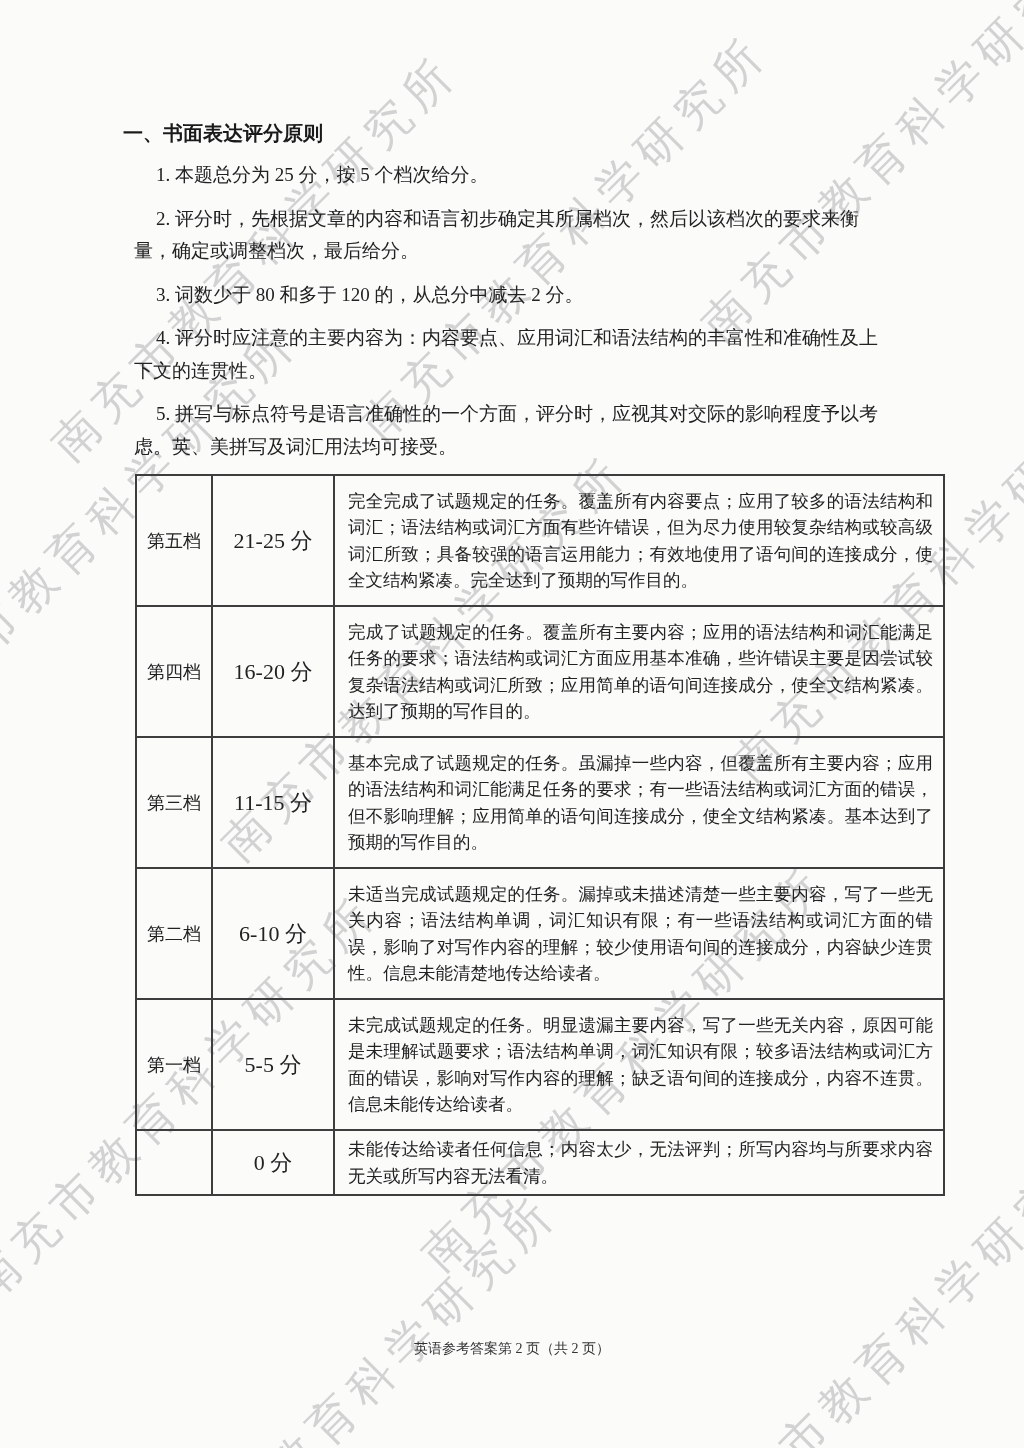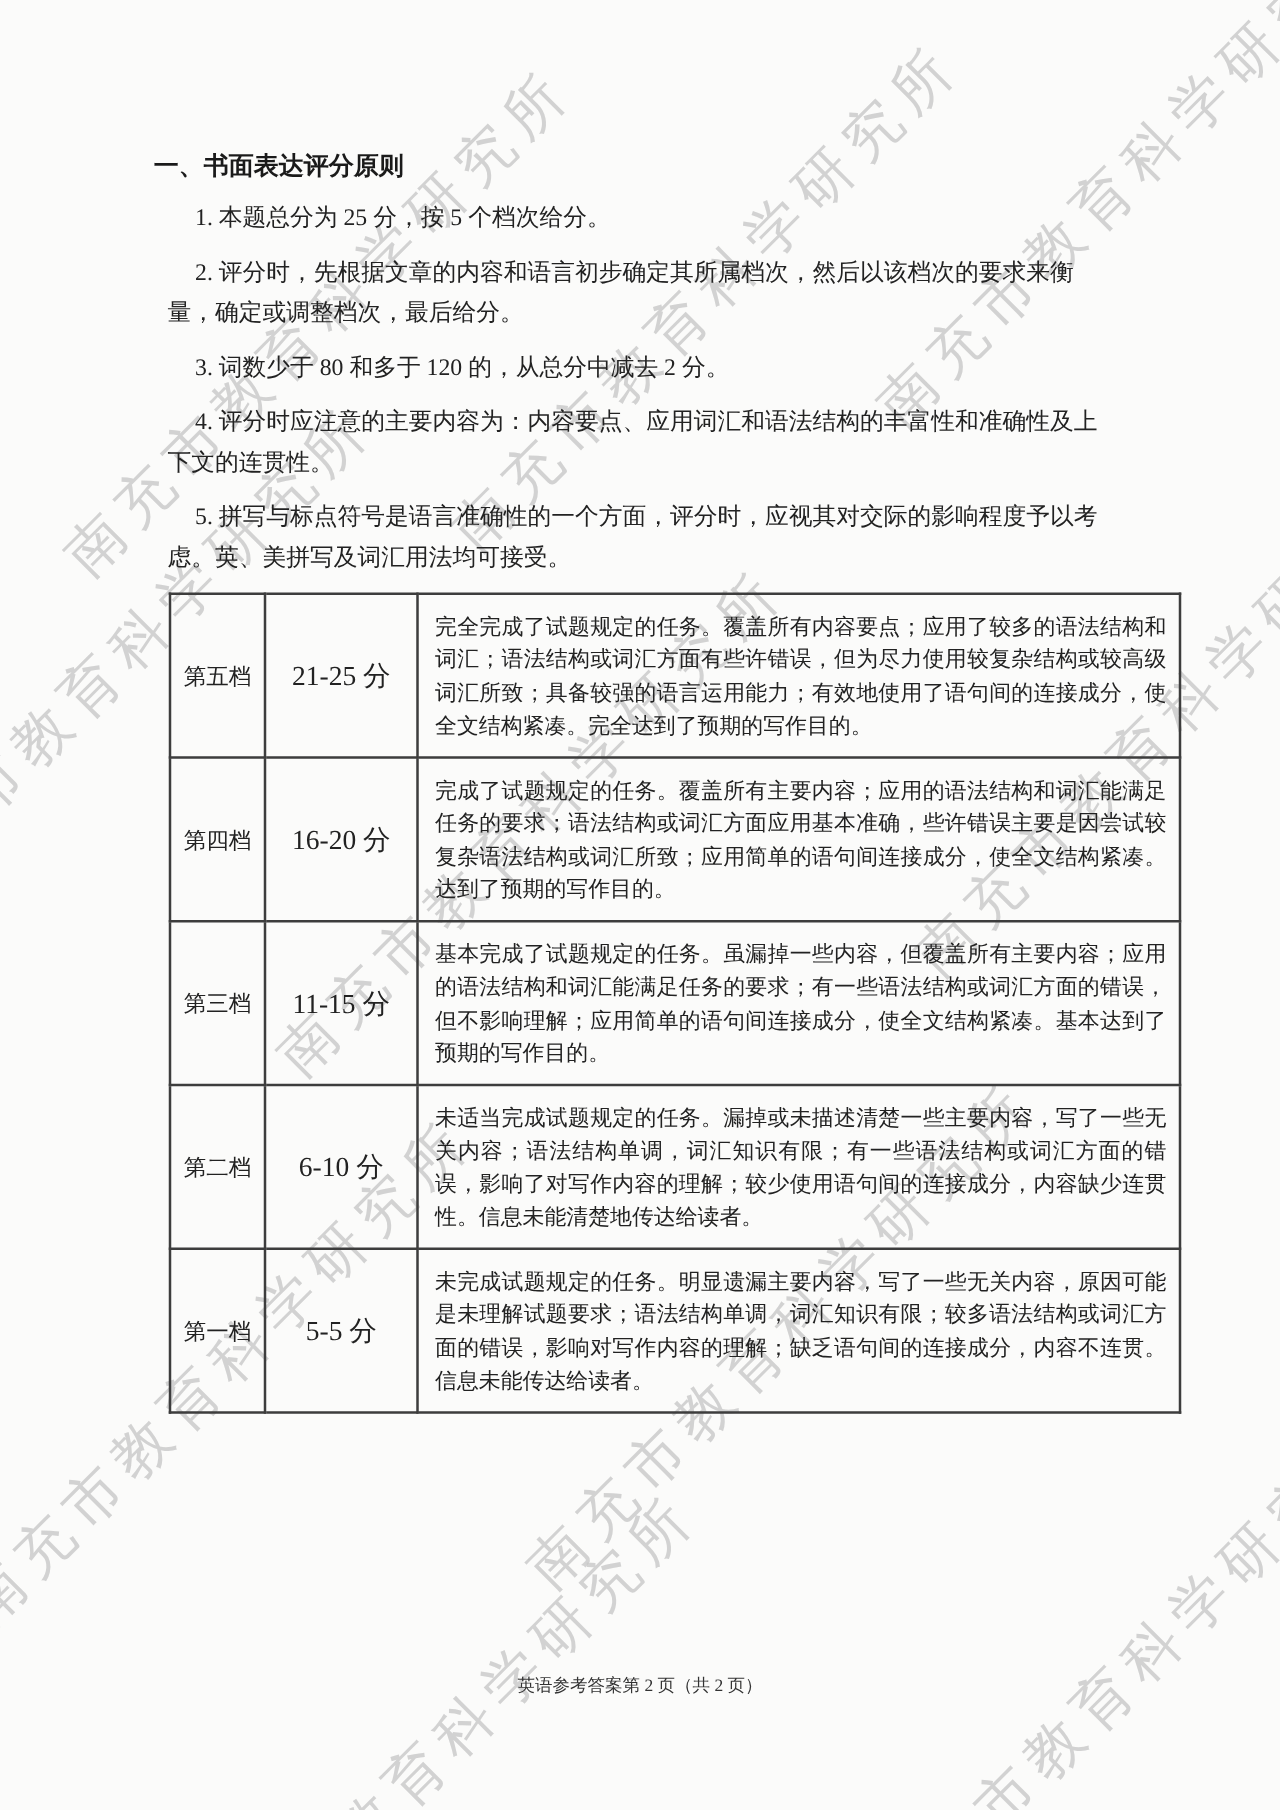--- a/index.html
+++ b/index.html
@@ -159,18 +159,23 @@
       <tr class="band-row">
         <td class="level-cell">第二档</td>
         <td class="score-cell">6-10 分</td>
         <td class="desc-cell">未适当完成试题规定的任务。漏掉或未描述清楚一些主要内容，写了一些无关内容；语法结构单调，词汇知识有限；有一些语法结构或词汇方面的错误，影响了对写作内容的理解；较少使用语句间的连接成分，内容缺少连贯性。信息未能清楚地传达给读者。</td>
       </tr>
       <tr class="band-row">
         <td class="level-cell">第一档</td>
         <td class="score-cell">5-5 分</td>
         <td class="desc-cell">未完成试题规定的任务。明显遗漏主要内容，写了一些无关内容，原因可能是未理解试题要求；语法结构单调，词汇知识有限；较多语法结构或词汇方面的错误，影响对写作内容的理解；缺乏语句间的连接成分，内容不连贯。信息未能传达给读者。</td>
       </tr>
+      <tr class="zero-row">
+        <td class="level-cell"></td>
+        <td class="score-cell">0 分</td>
+        <td class="desc-cell">未能传达给读者任何信息；内容太少，无法评判；所写内容均与所要求内容无关或所写内容无法看清。</td>
+      </tr>
     </tbody>
   </table>
 
 </div>
 
 <div class="page-footer">英语参考答案第 2 页（共 2 页）</div>
 
 </body></html>

